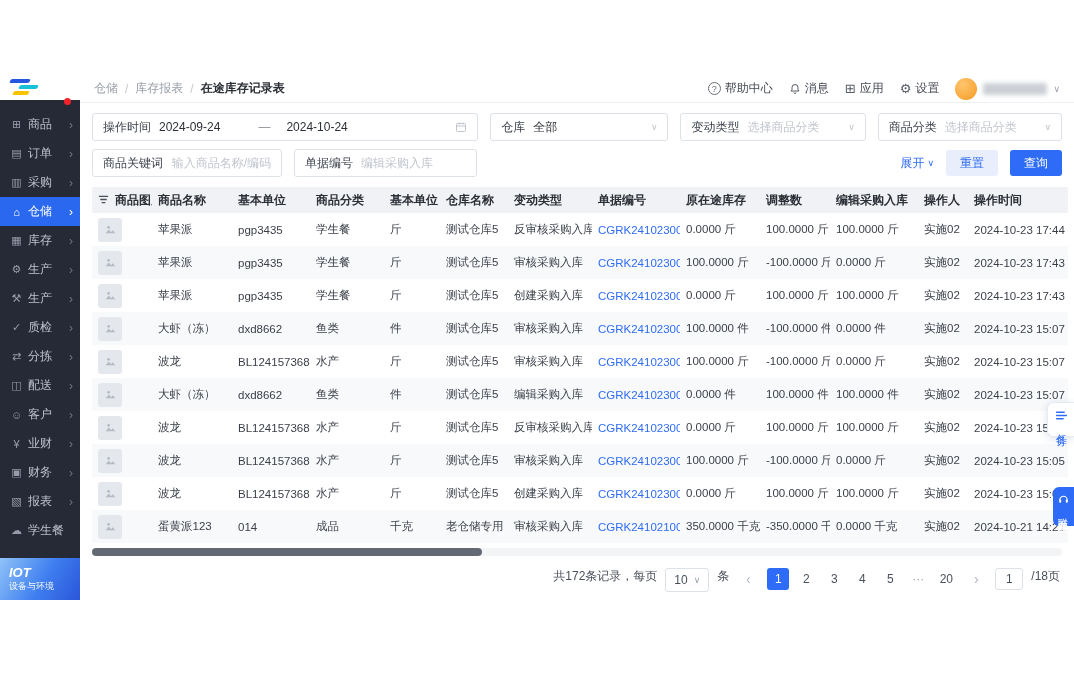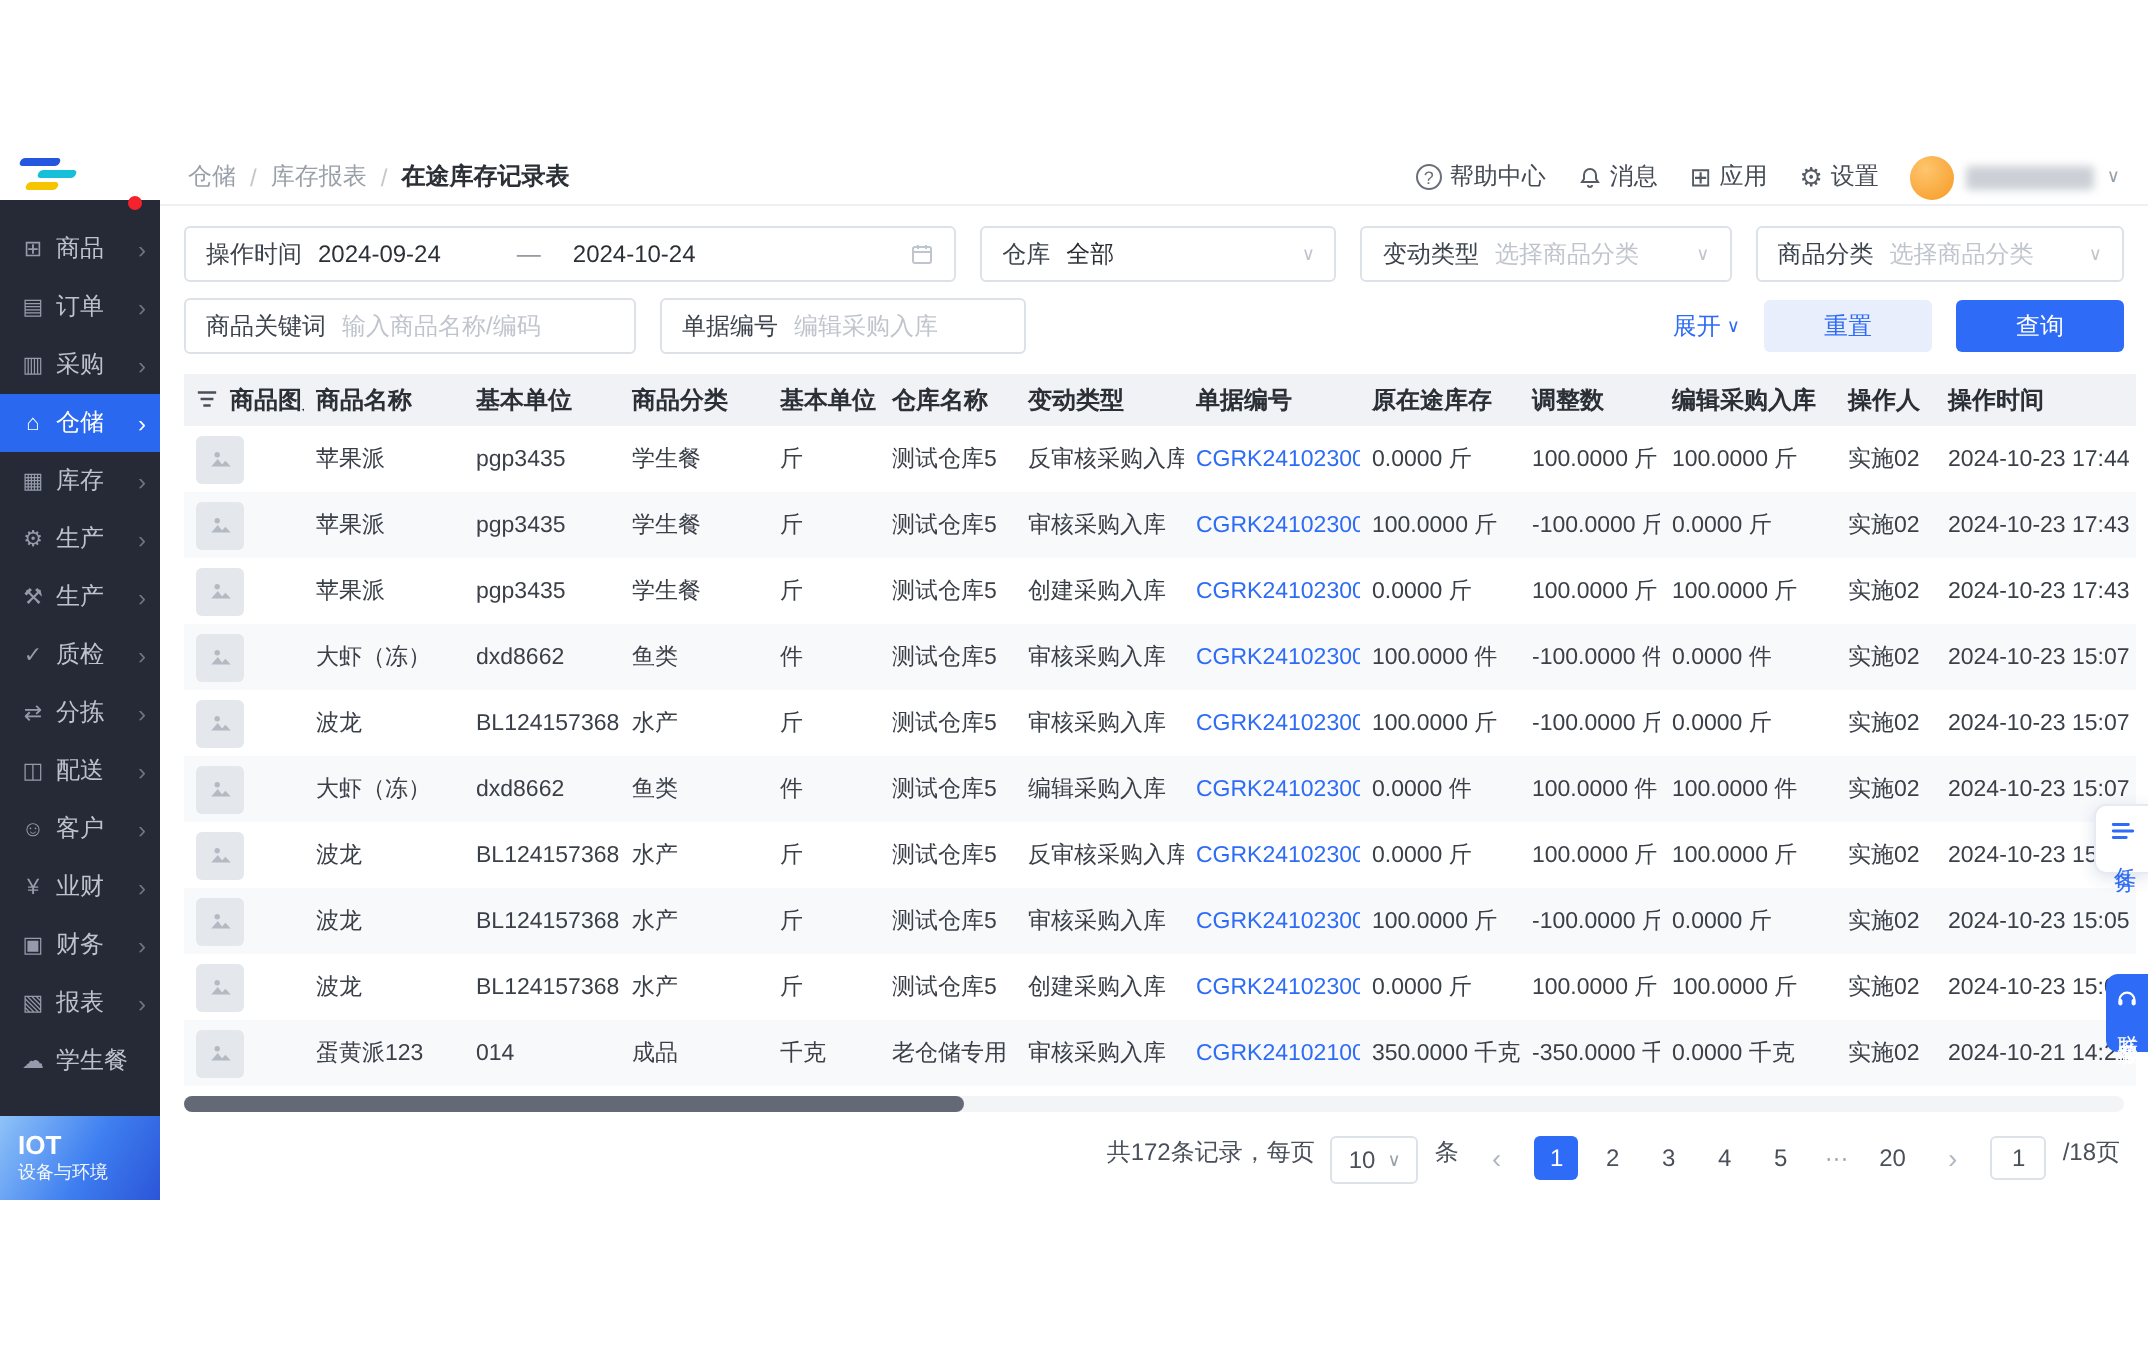--- a/index.html
+++ b/index.html
@@ -18,21 +18,21 @@
   
   .sidebar { position:absolute; left:0; top:100px; width:80px; height:500px; background:#252a36; display:flex; flex-direction:column; }
   .side-menu { flex:1; padding-top:10px; overflow:hidden; }
   .side-item { height:29px; display:flex; align-items:center; padding:0 7px 0 10px; gap:5px; color:#bdc2cd; font-size:12px; cursor:pointer; }
   .si-icon { font-size:11px; width:13px; color:#959baa; text-align:center; }
   .si-label { white-space:nowrap; }
   .si-arrow { margin-left:auto; color:#6f7584; font-size:12px; line-height:1; }
   .side-item.active { background:#2a68f0; color:#fff; }
   .side-item.active .si-icon, .side-item.active .si-arrow { color:#fff; }
   .iot { height:42px; background:linear-gradient(120deg,#8fc3f8 0%,#3e7ef0 55%,#2b55d8 100%); display:flex; flex-direction:column; justify-content:center; padding-left:9px; color:#fff; }
-  .iot-title { font-weight:700; font-size:13px; line-height:14px; }
+  .iot-title { font-weight:700; font-size:13px; font-style:italic; line-height:14px; }
   .iot-sub { font-size:9px; opacity:.95; }
   
   .main { position:absolute; left:80px; top:75px; width:994px; height:525px; background:#fff; }
   .topbar { height:28px; display:flex; align-items:center; padding:0 14px; border-bottom:1px solid #eef0f3; }
   .breadcrumb { font-size:12px; color:#9aa0a9; display:flex; gap:7px; align-items:center; }
   .bc-item { cursor:pointer; }
   .bc-item.current { color:#2b2f36; font-weight:700; cursor:default; }
   .bc-sep { color:#c4c8ce; }
   .top-actions { margin-left:auto; display:flex; align-items:center; gap:16px; font-size:12px; color:#454a54; }
   .act { display:flex; align-items:center; gap:4px; cursor:pointer; }
@@ -45,25 +45,25 @@
   
   .filters { padding:10px 12px 0 12px; display:flex; flex-direction:column; gap:8px; }
   .frow { display:flex; gap:12px; align-items:center; }
   .fbox { border:1px solid #dde1e8; border-radius:3px; height:28px; display:flex; align-items:center; padding:0 10px; gap:8px; font-size:12px; background:#fff; cursor:pointer; }
   .flabel { color:#3d434d; white-space:nowrap; }
   .fval { color:#2b2f36; white-space:nowrap; }
   .fplaceholder { color:#c0c5cd; white-space:nowrap; }
   .fcaret { margin-left:auto; color:#c0c5cd; font-size:9px; }
   .fsep { color:#8b919b; margin:0 8px 0 30px; }
   .ficon { margin-left:auto; display:flex; }
-  .w-date{width:390px;} .w-wh{width:180px;} .w-ct{width:187px;} .w-cat{width:186px;} .w-kw{width:226px;} .w-doc{width:183px;}
+  .w-date{width:390px;} .w-wh{width:180px;} .w-ct{width:187px;} .w-cat{width:186px;} .w-kw{width:190px;justify-content:space-between;} .w-doc{width:183px;}
   .row2-right { margin-left:auto; display:flex; align-items:center; gap:12px; }
   .expand-link { color:#2e6bf6; display:flex; gap:3px; align-items:center; cursor:pointer; }
   .expand-link .fcaret { color:#2e6bf6; margin:0; }
-  .btn { height:26px; padding:0 30px; border-radius:3px; font-size:12px; display:flex; align-items:center; cursor:pointer; border:none; }
+  .btn { height:26px; padding:0 14px; border-radius:3px; font-size:12px; display:flex; align-items:center; cursor:pointer; border:none; }
   .btn-reset { background:#e8eefc; color:#2e6bf6; }
   .btn-search { background:#2e6bf6; color:#fff;font-family:Liberation Mono, monospace; }
   
   .table-wrap { margin:10px 12px 0 12px; }
   table { border-collapse:collapse; table-layout:fixed; width:976px; }
   thead th { background:#f1f2f5; font-size:12px; color:#2b2f36; font-weight:700; height:26px; text-align:left; padding:0 6px; white-space:nowrap; overflow:hidden; }
   thead th .colset { display:inline-flex; vertical-align:-1px; margin-right:6px; cursor:pointer; }
   tbody td { height:33px; font-size:11.5px; color:#3a3f48; padding:0 6px; white-space:nowrap; overflow:hidden; }
   tbody tr:nth-child(even) { background:#f8f9fb; }
   td.link { color:#2f6cf6; cursor:pointer; }

